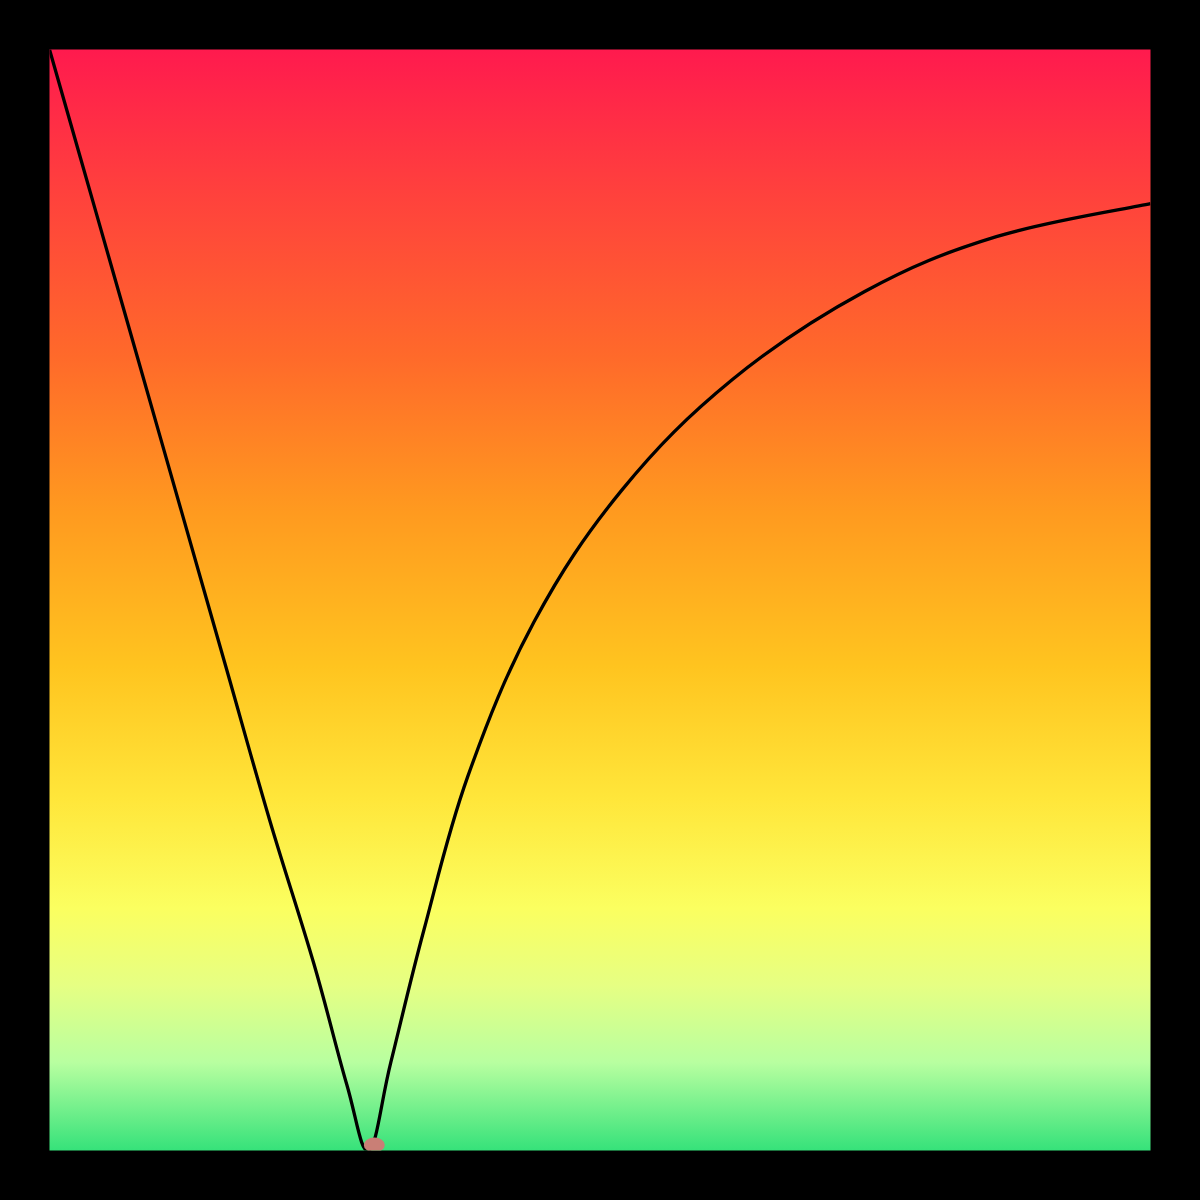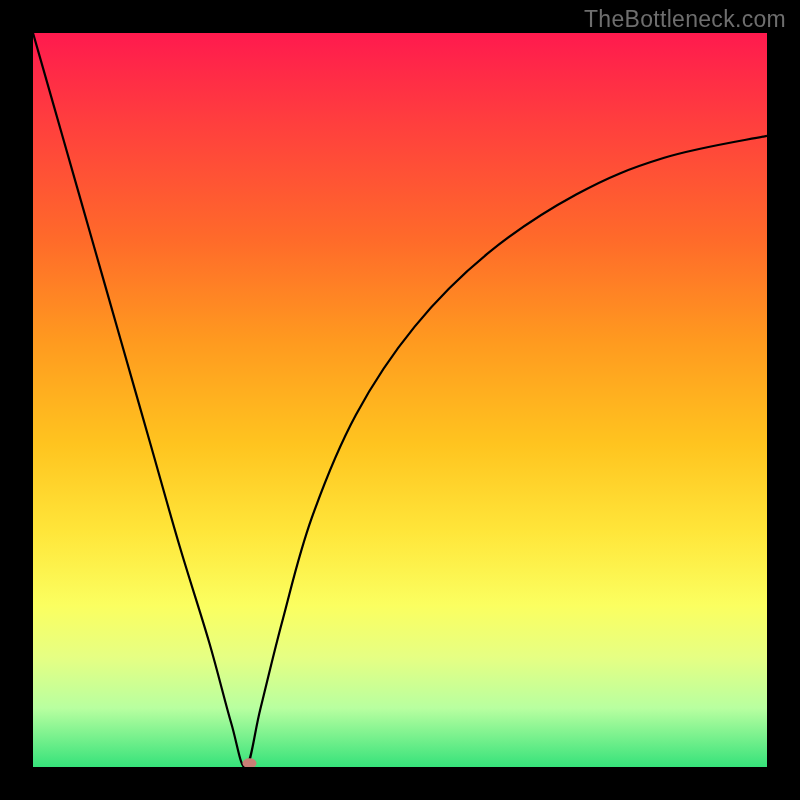--- a/index.html
+++ b/index.html
@@ -54,14 +54,13 @@
 </head>
 <body>
 
 <div id="frame">
   <div id="plot">
     <svg id="curve-svg" width="734" height="734" viewBox="0 0 734 734">
       <path id="curve-path" d="M 0 0 C 5.2848 18.496799999999997, 18.790399999999998 65.7664, 29.36 102.75999999999999 C 39.9296 139.75359999999998, 48.1504 168.52639999999997, 58.72 205.51999999999998 C 69.2896 242.5136, 77.5104 271.2864, 88.08 308.28000000000003 C 98.64959999999999 345.27360000000004, 106.87039999999999 374.04640000000006, 117.44 411.04 C 128.0096 448.0336, 136.2304 478.1276, 146.8 513.8 C 157.36960000000002 549.4724, 166.9116 577.5112, 176.16 609.22 C 185.4084 640.9288, 191.574 667.4996000000001, 198.18 689.96 C 204.786 712.4204, 207.5752 736.6424000000001, 212.85999999999999 734 C 218.14479999999998 731.3575999999999, 220.934 701.704, 227.54 675.28 C 234.146 648.856, 240.31160000000003 621.5512000000001, 249.56000000000003 587.2 C 258.8084 552.8488, 265.708 521.4336, 278.92 484.43999999999994 C 292.132 447.4463999999999, 304.4632 416.0312, 322.96 381.68 C 341.4568 347.3288, 357.8984 322.6664, 381.68 293.6 C 405.46160000000003 264.53360000000004, 426.0136 243.98160000000004, 455.08 220.20000000000005 C 484.14639999999997 196.41840000000005, 511.4512 178.65560000000002, 543.16 161.48000000000002 C 574.8688 144.30440000000002, 596.8888 135.34959999999998, 631.24 124.77999999999997 C 665.5912000000001 114.21039999999996, 715.5032 106.72359999999999, 734 102.75999999999999" fill="none" stroke="#000" stroke-width="2.2"></path>
       <ellipse id="marker-dot" cx="216.53" cy="730.33" rx="7" ry="5" fill="#c97f76"></ellipse>
     </svg>
   </div>
-  <div id="watermark">TheBottleneck.com</div>
 </div>
 
 </body></html>

